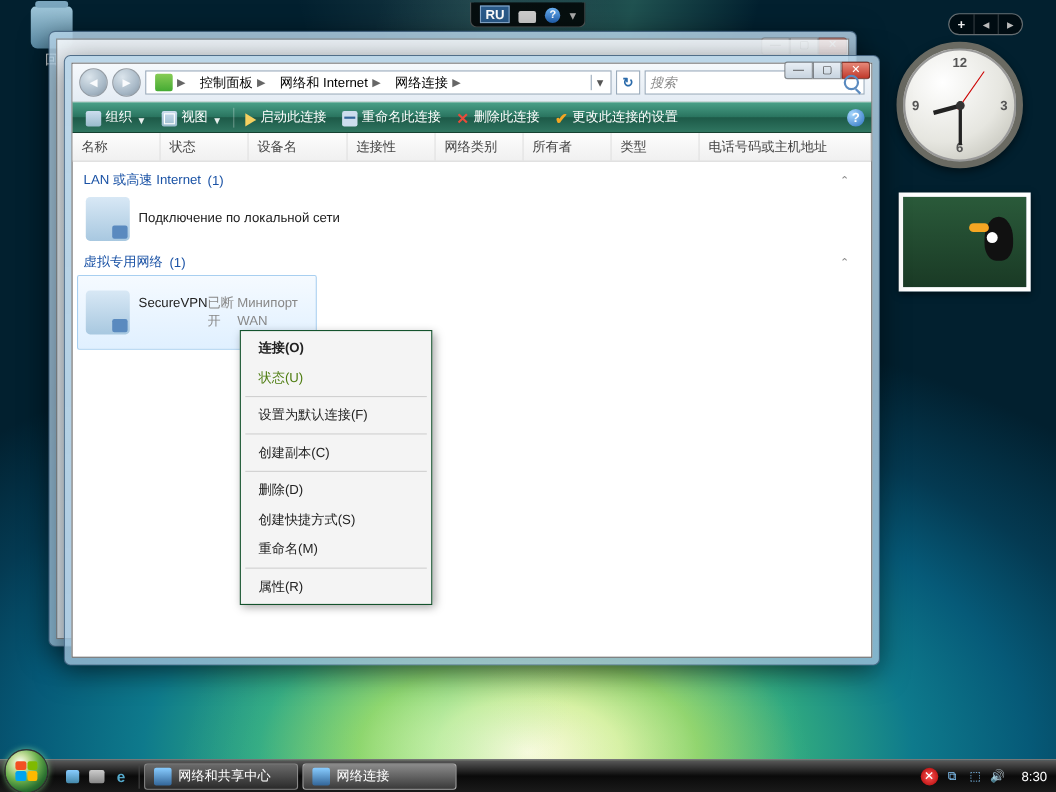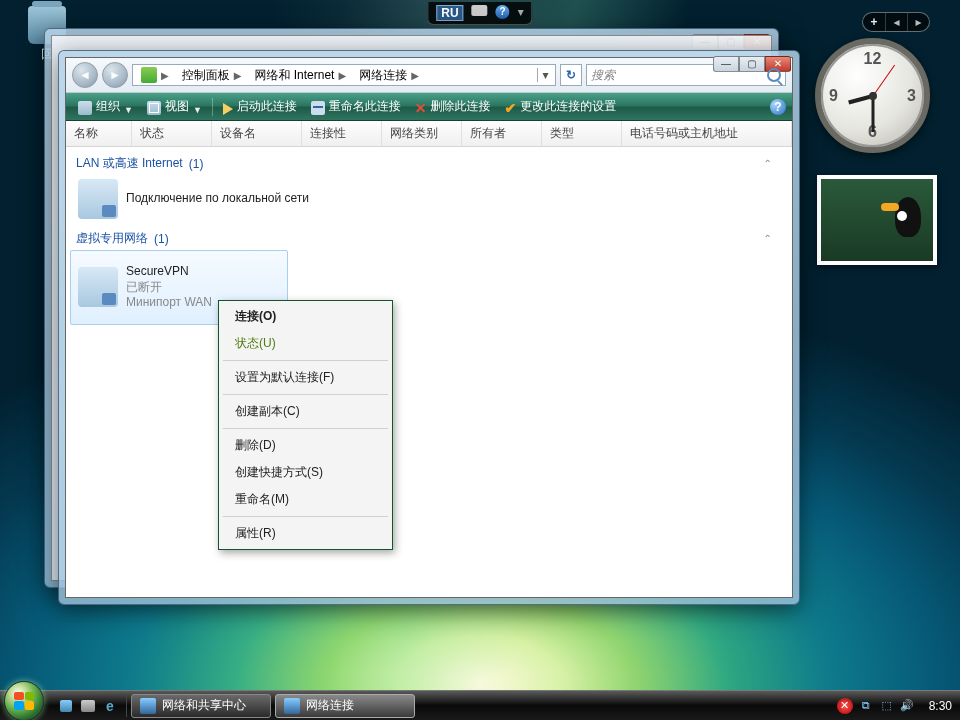--- a/index.html
+++ b/index.html
@@ -1,28 +1,28 @@
 <!DOCTYPE html>
 <html><head>
 <meta charset="utf-8">
 <style>
 *{margin:0;padding:0;box-sizing:border-box;font-family:"Segoe UI",Tahoma,sans-serif;font-size:12px}
 body{width:960px;height:720px;overflow:hidden;position:relative;background:radial-gradient(ellipse 700px 400px at 50% 95%,#fffbe0 0%,#d8f0a0 12%,#8bd060 22%,#2fa880 35%,#0e7a8c 50%,#065a78 65%,#043a52 80%,#02202f 100%)}
 .aurora{position:absolute;inset:0;background:linear-gradient(105deg,transparent 30%,rgba(160,255,200,.15) 45%,rgba(120,230,180,.25) 50%,transparent 60%),linear-gradient(75deg,transparent 40%,rgba(200,255,230,.12) 55%,transparent 65%)}
 .desktop-icon{position:absolute;top:6px;left:22px;text-align:center;color:#fff;width:50px}
 .desktop-icon .trash{width:38px;height:38px;margin:0 auto 2px;background:linear-gradient(180deg,#9ec5d8,#5a8ba5);border-radius:4px 4px 6px 6px;position:relative}
 .desktop-icon .trash::before{content:"";position:absolute;top:-5px;left:4px;right:4px;height:6px;background:#7aa5bd;border-radius:3px}
-.topbar{position:absolute;top:2px;left:50%;transform:translateX(-50%);background:rgba(0,0,0,.8);border-radius:0 0 6px 6px;padding:3px 8px;display:flex;gap:8px;align-items:flex-start;color:#fff;border:1px solid rgba(255,255,255,.3);border-top:none}
+.topbar{position:absolute;top:2px;left:50%;transform:translateX(-50%);background:rgba(0,0,0,.8);border-radius:0 0 6px 6px;padding:3px 8px;display:flex;gap:8px;align-items:flex-end;color:#fff;border:1px solid rgba(255,255,255,.3);border-top:none}
 .topbar .lang{background:#2a5a8a;padding:0 4px;border:1px solid #88aacc;font-weight:bold}
 .topbar .kb{width:16px;height:11px;background:#ccc;border-radius:2px}
 .topbar .help{width:14px;height:14px;border-radius:50%;background:linear-gradient(#6ab0f0,#2060b0);color:#fff;text-align:center;line-height:14px;font-size:10px;font-weight:bold}
 .topbar .arrow{color:#aaa}
 .gadget-clock{position:absolute;right:30px;top:38px;width:115px;height:115px;border-radius:50%;background:radial-gradient(circle at 35% 30%,#fff,#e6e6e0 55%,#b5b5aa);border:6px solid #6a6a62;box-shadow:inset 0 0 0 2px #999,0 3px 8px rgba(0,0,0,.5);position:absolute}
 .gadget-clock .face{position:absolute;inset:4px;border-radius:50%}
-.gadget-clock .num{position:absolute;font-weight:bold;font-size:16px;color:#555}
+.gadget-clock .num{position:absolute;font-weight:bold;font-size:12px;color:#555}
 .gadget-clock .n12{top:2px;left:50%;transform:translateX(-50%)}
 .gadget-clock .n3{right:4px;top:50%;transform:translateY(-50%)}
 .gadget-clock .n6{bottom:2px;left:50%;transform:translateX(-50%)}
 .gadget-clock .n9{left:4px;top:50%;transform:translateY(-50%)}
 .hand{position:absolute;left:50%;top:50%;transform-origin:50% 90%;background:#222}
 .hand.h{width:4px;height:28px;transform:translate(-50%,-90%) rotate(255deg)}
 .hand.m{width:3px;height:40px;transform:translate(-50%,-90%) rotate(180deg)}
 .hand.s{width:1px;height:42px;background:#c00;transform:translate(-50%,-90%) rotate(35deg)}
 .gadget-clock .center{position:absolute;left:50%;top:50%;width:8px;height:8px;background:#333;border-radius:50%;transform:translate(-50%,-50%)}
 .gadget-pic{position:absolute;right:23px;top:175px;width:120px;height:90px;background:linear-gradient(#2a5a3a,#1a3a25);border:4px solid #fff;box-shadow:0 2px 6px rgba(0,0,0,.5);position:absolute;overflow:hidden}
@@ -70,21 +70,21 @@
 .hdr{display:flex;background:linear-gradient(#fdfdfd,#f0f0f0);border-bottom:1px solid #d4d4d4;color:#444}
 .hdr .col{padding:4px 8px;border-right:1px solid #e0e0e0;white-space:nowrap;overflow:hidden}
 .body{flex:1;overflow:auto;padding:2px 0;position:relative}
 .group{padding:6px 10px 2px;color:#1a52a5;display:flex;align-items:center;gap:6px}
 .group .cnt{color:#1a52a5}
 .group .coll{margin-left:auto;margin-right:6px;color:#888;font-size:10px;padding:2px 4px}
 .item{display:flex;align-items:center;gap:8px;padding:4px 8px;margin:1px 4px}
 .item .icon{width:40px;height:40px;flex-shrink:0;background:linear-gradient(#d8e8f5,#a8c8e0);border-radius:4px;position:relative}
 .item .icon::after{content:"";position:absolute;right:2px;bottom:2px;width:14px;height:12px;background:#5a8abf;border-radius:2px}
 .item.sel{background:linear-gradient(#f5faff,#e0f0ff);border:1px solid #a8cff0;border-radius:2px;padding:13px 7px}
-.item .txt{display:flex;flex-direction:column;line-height:1.3}
+.item .txt{display:flex;flex-direction:row;line-height:1.3}
 .item .name{color:#222}
 .item .sub{color:#888}
 .ctx{position:absolute;left:218px;top:300px;width:175px;background:#f4f4f4;border:1px solid #14532d;box-shadow:2px 3px 8px rgba(0,0,0,.35);padding:2px}
 .ctx .mi{padding:5px 14px;color:#222}
 .ctx .mi.dis{color:#4d7c0f}
 .ctx .mi.bold{font-weight:bold}
 .ctx .msep{height:1px;background:#d0d0d0;margin:3px 2px}
 .taskbar{position:absolute;left:0;right:0;bottom:0;height:30px;background:linear-gradient(180deg,#5a5a5a 0%,#1a1a1a 40%,#0a0a0a 50%,#1a1a1a 100%);border-top:1px solid #777;display:flex;align-items:center}
 .start{width:40px;height:40px;margin-left:4px;margin-top:-10px;border-radius:50%;background:radial-gradient(circle at 35% 30%,#fff,#c8e0a0 20%,#6ab04c 45%,#2a7030 70%,#104018);border:1px solid #333;box-shadow:0 0 6px rgba(160,255,160,.6);display:flex;align-items:center;justify-content:center}
 .start .flag{width:20px;height:18px;display:grid;grid-template:1fr 1fr/1fr 1fr;gap:1px}
@@ -208,21 +208,21 @@
           <span>删除此连接</span>
         </div>
       <div class="tb">
           <span class="ic-chk">✔</span>
           <span>更改此连接的设置</span>
         </div>
       <div class="help2">?</div>
     </div>
 
     <div class="hdr">
-      <div class="col" style="width:66px">名称</div>
+      <div class="col" style="width:80px">名称</div>
       <div class="col" style="width:80px">状态</div>
       <div class="col" style="width:90px">设备名</div>
       <div class="col" style="width:80px">连接性</div>
       <div class="col" style="width:80px">网络类别</div>
       <div class="col" style="width:80px">所有者</div>
       <div class="col" style="width:80px">类型</div>
       <div class="col" style="flex:1">电话号码或主机地址</div>
     </div>
 
     <div class="body">

